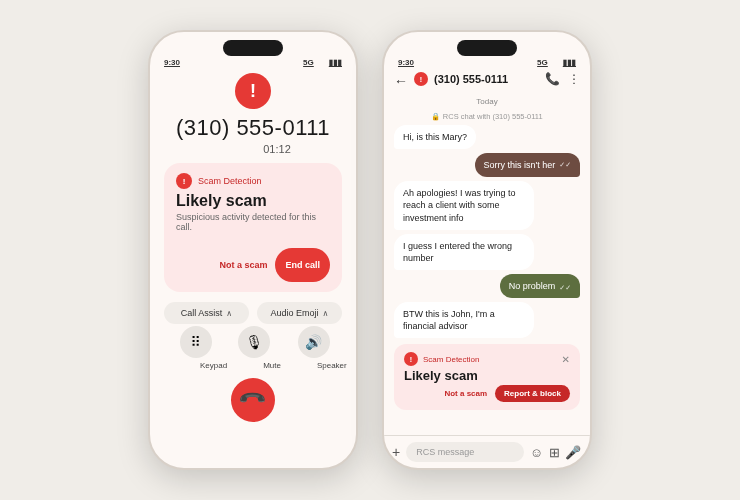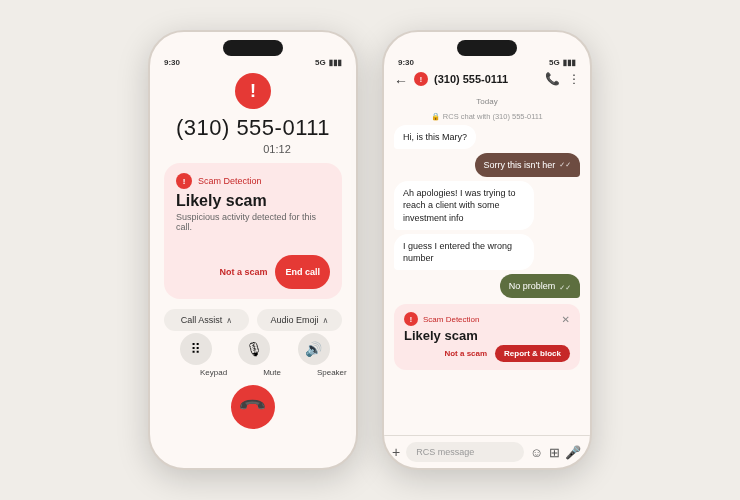--- a/index.html
+++ b/index.html
@@ -50,24 +50,25 @@
     
     .status-bar {
       display: flex;
       justify-content: space-between;
       align-items: center;
       padding: 2px 14px 0;
       font-size: 8px;
       font-weight: 600;
       color: #333;
       flex-shrink: 0;
+      text-decoration: underline;
     }
     .status-icons {
       display: flex;
-      gap: 3px;
+      gap: 15px;
       align-items: center;
     }
 
     
     .phone1-content {
       flex: 1;
       display: flex;
       flex-direction: column;
       align-items: center;
       padding: 6px 14px 10px;
@@ -138,21 +139,21 @@
     }
     .scam-card-title {
       font-size: 16px;
       font-weight: 600;
       color: #1a1a1a;
       margin-bottom: 2px;
     }
     .scam-card-sub {
       font-size: 9px;
       color: #666;
-      margin-bottom: 23px;
+      margin-bottom: 16px;
     }
     .scam-card-actions {
       display: flex;
       justify-content: flex-end;
       gap: 8px;
       align-items: center;
     }
     .btn-not-scam {
       font-size: 9px;
       color: #c62828;
@@ -571,20 +572,23 @@
 
         <div class="msg-bubble msg-incoming">
           <span>I guess I entered the wrong number</span>
         </div>
 
         <div class="msg-bubble msg-outgoing-green">
           <span>No problem</span>
           <span class="msg-check">✓✓</span>
         </div>
 
+        <div class="msg-bubble msg-incoming">
+          <span>BTW this is John, I'm a financial advisor</span>
+        </div>
 
         <div class="chat-scam-card">
           <div class="chat-scam-header">
             <div class="chat-scam-dot">!</div>
             <span class="chat-scam-title-label">Scam Detection</span>
             <span class="chat-scam-close">✕</span>
           </div>
           <div class="chat-scam-big-title">Likely scam</div>
           <div class="chat-scam-actions">
             <button class="chat-btn-not-scam">Not a scam</button>

